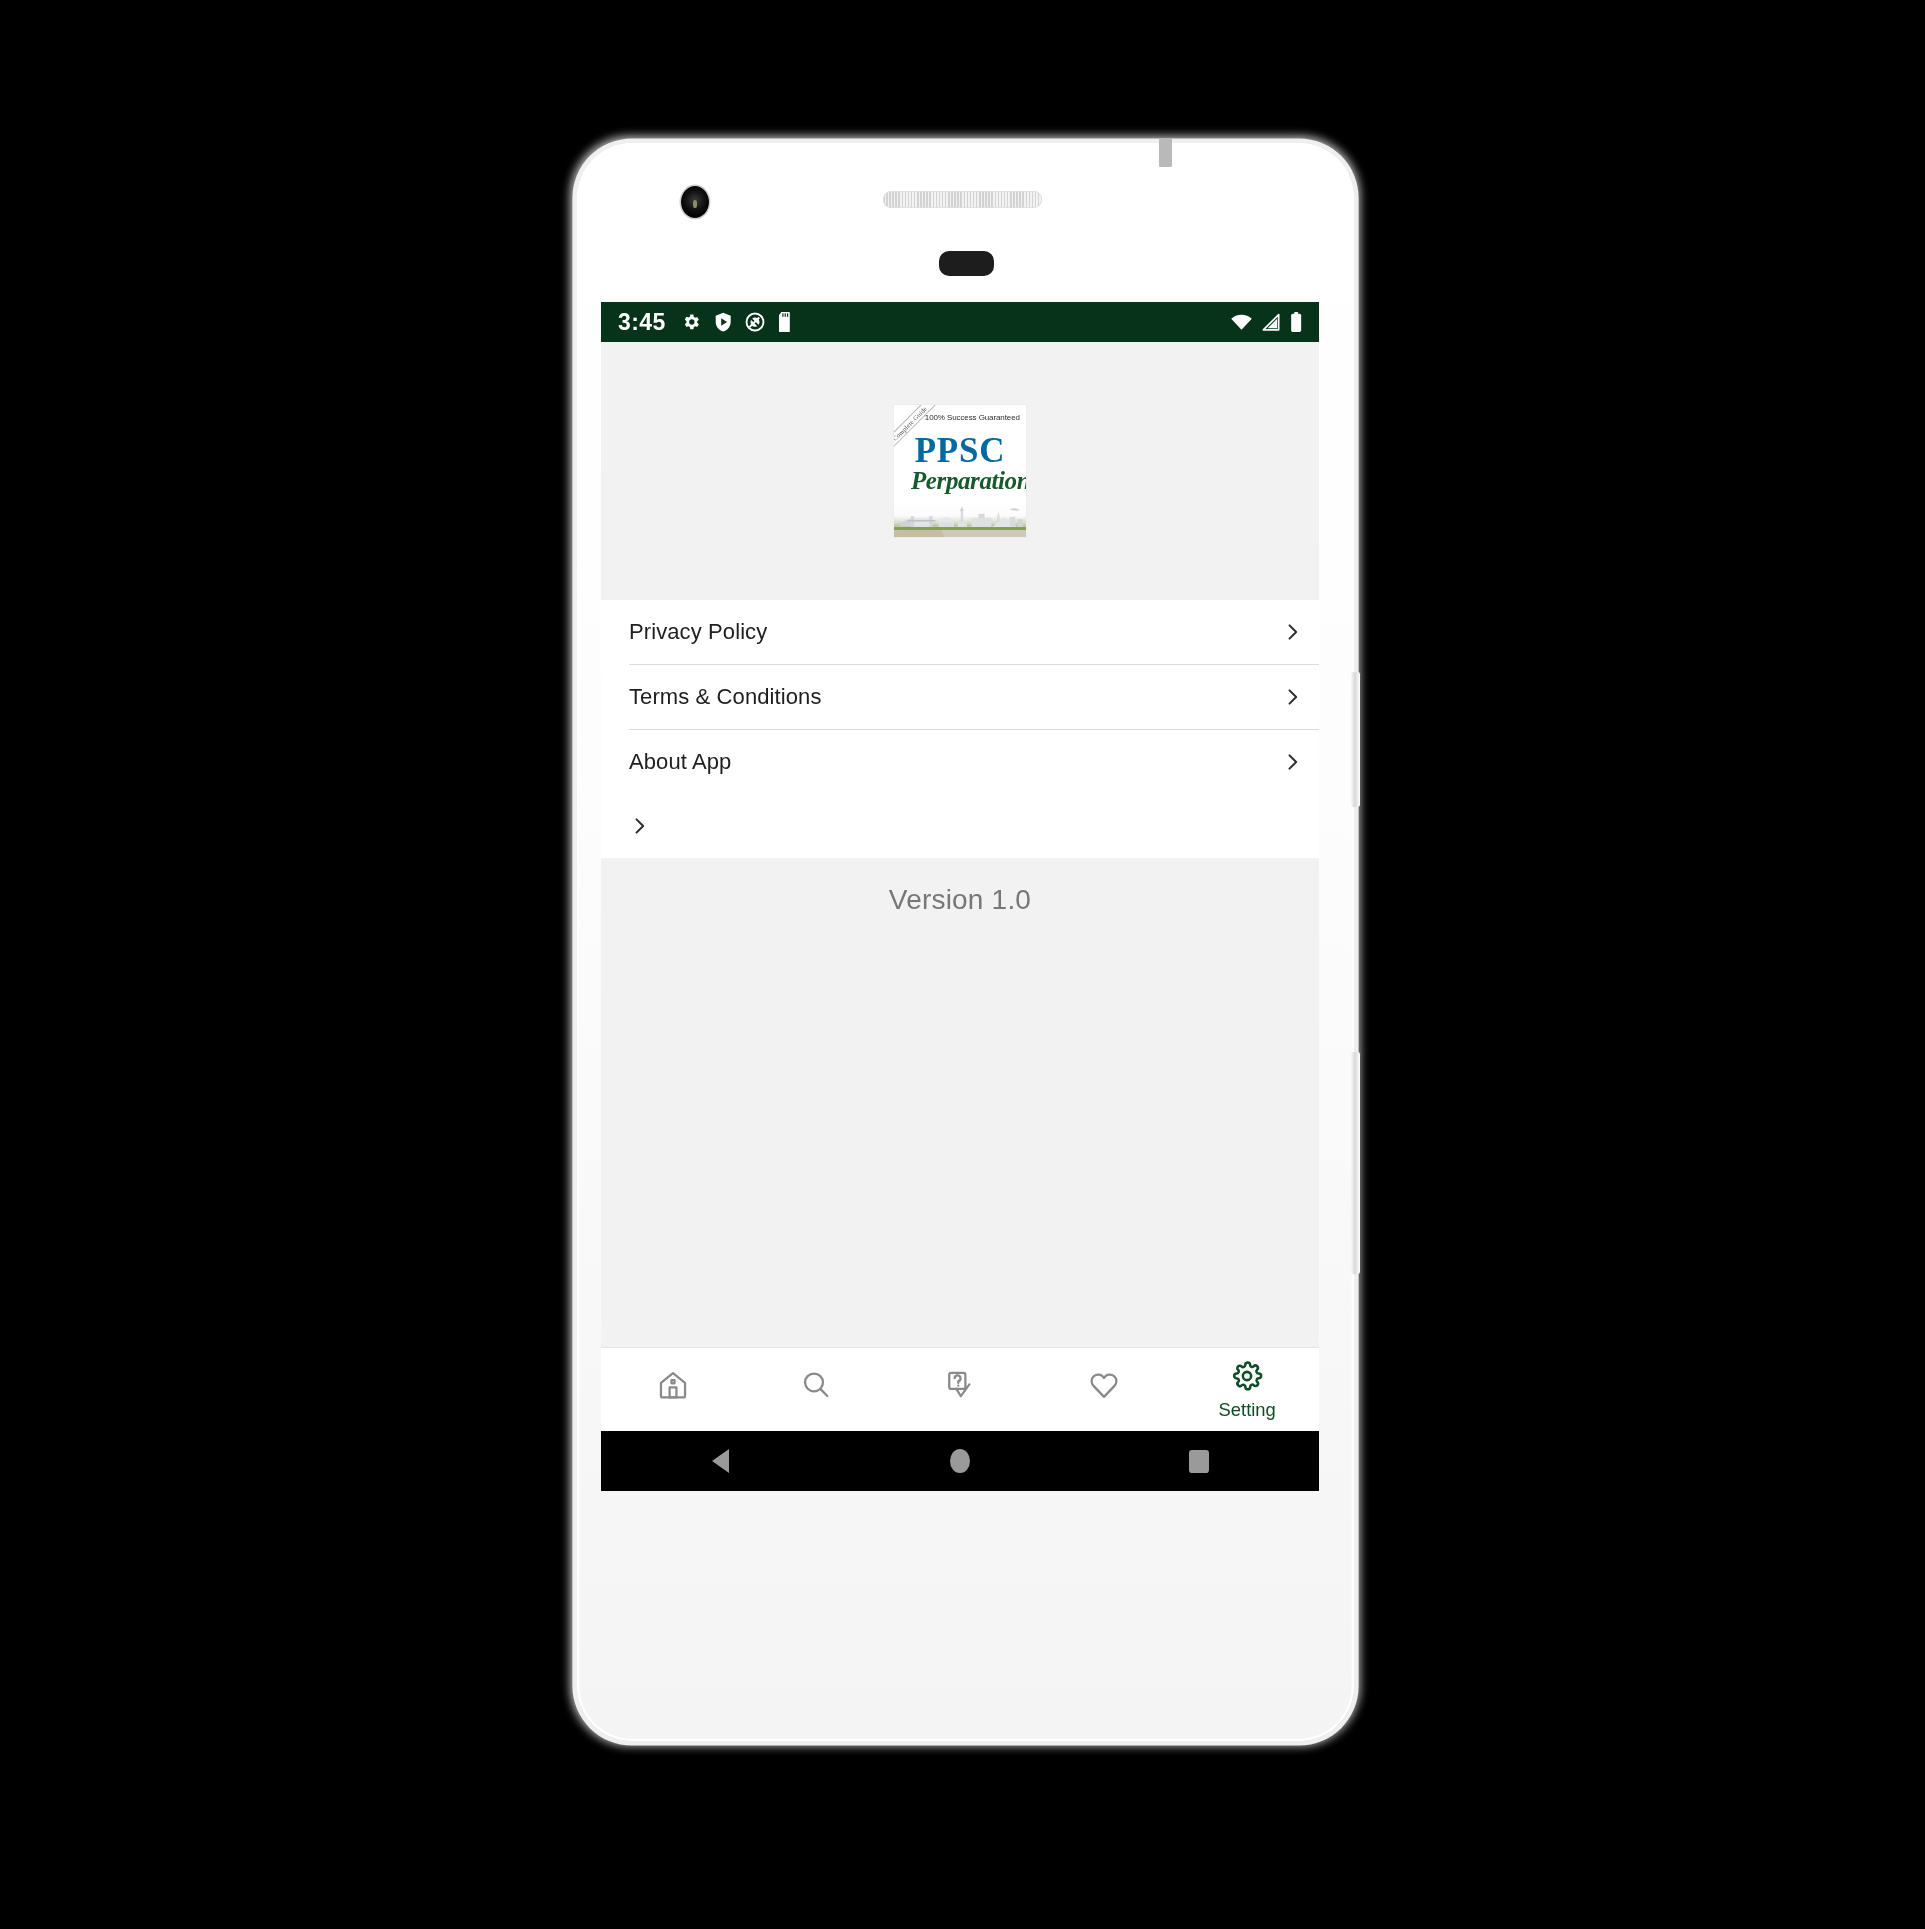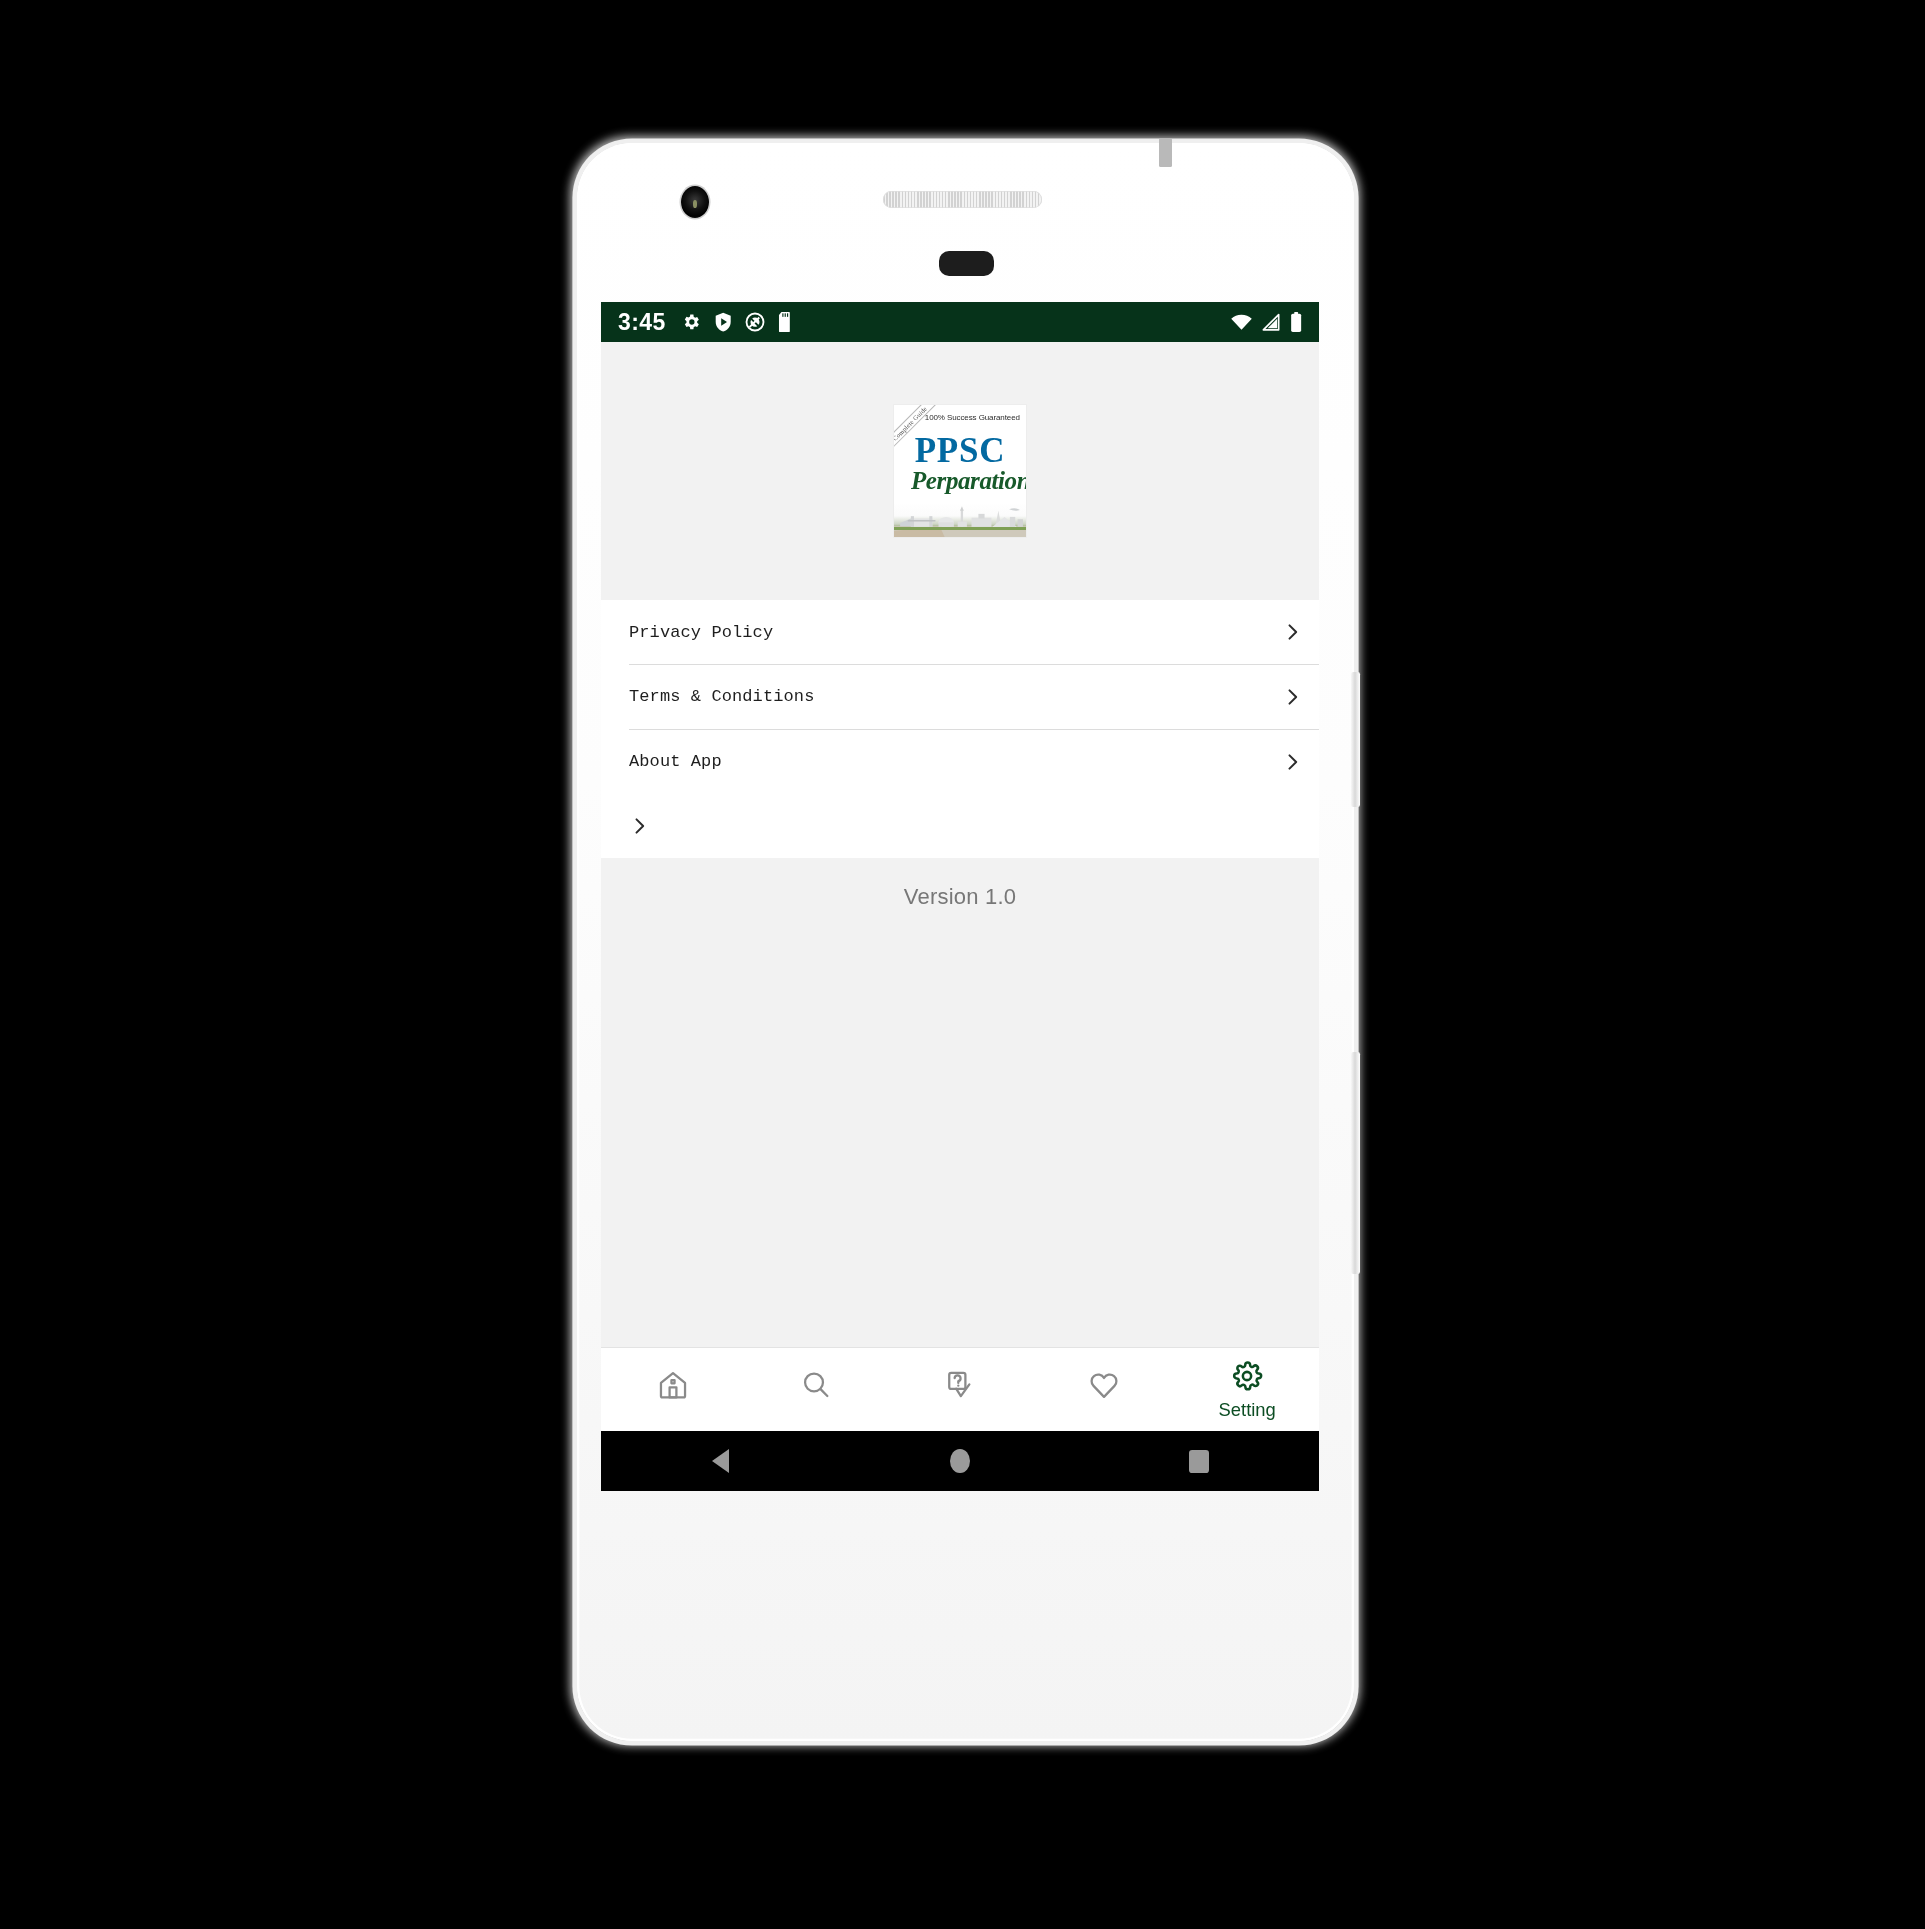--- a/index.html
+++ b/index.html
@@ -231,41 +231,40 @@
     display: flex;
     align-items: center;
     padding: 0 17px 0 28px;
     box-sizing: border-box;
     position: relative;
     background: #ffffff;
     cursor: pointer;
   }
   .list-item-label {
     flex: 1 1 auto;
-    font-size: 17px;
+    font-size: 22px;
     color: #1e1e1e;
     letter-spacing: 0.1px;
-    font-family: Liberation Mono, monospace;
   }
   .chev svg { display: block; }
   .divider {
     height: 0.8px;
     background: #dcdcdc;
     margin-left: 28px;
   }
 
   
   .version-block {
     background: #f2f2f2;
     flex: 1 1 auto;
     padding-top: 26px;
     text-align: center;
   }
   .version-text {
-    font-size: 22px;
+    font-size: 28px;
     color: #777777;
     letter-spacing: 0.2px;
     text-align: center;
   }
 
   
   .bottom-nav {
     height: 83px;
     background: #ffffff;
     border-top: 0.8px solid #e3e3e3;

